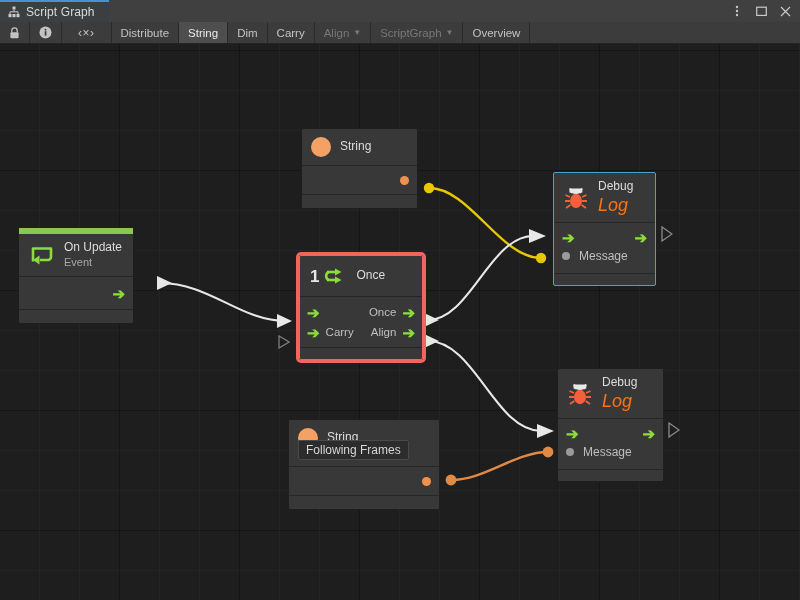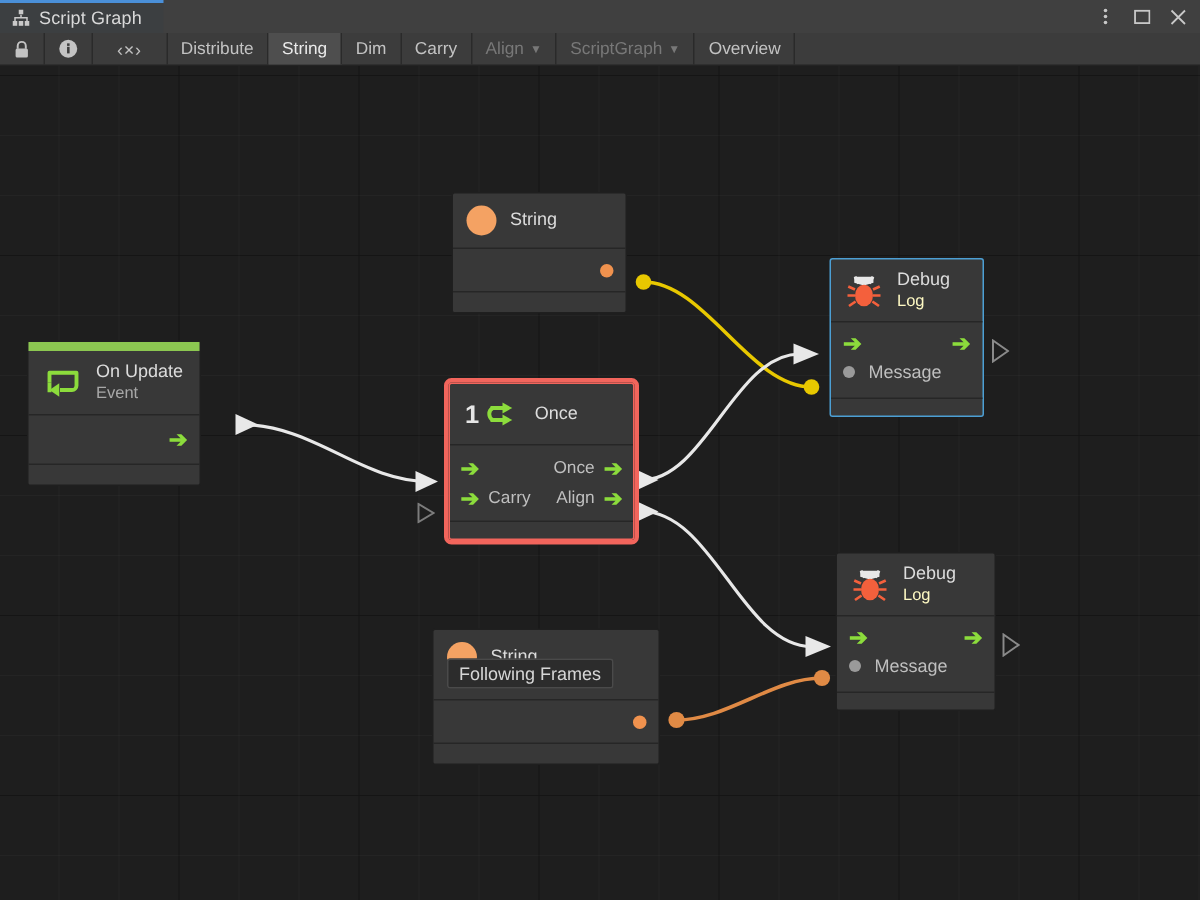--- a/index.html
+++ b/index.html
@@ -72,21 +72,21 @@
     position: absolute; background: #383838; border: 1px solid #1f1f1f;
     border-radius: 2px; color: #d2d2d2;
   }
   .node.sel-red  { outline: 3px solid #f2655c; outline-offset: 0px; border-color: #f2655c; }
   .node.sel-blue { border: 1px solid #4c9fd4; }
   .node-accent { height: 6px; background: #8cc751; }
   .node-head { display: flex; align-items: center; gap: 9px; padding: 7px 10px 8px 10px; }
   .node-head-txt { display: flex; flex-direction: column; gap: 1px; }
   .node-title { font-size: 12px; color: #dcdcdc; line-height: 1.15; }
   .node-sub { font-size: 11px; color: #a8a8a8; line-height: 1.15; }
-  .node-title.big { font-size: 11px; color: #fef9c3; }
+  .node-title.big { font-size: 18px; color: #f97316; font-style: italic; }
   .node-body { border-top: 1px solid #262626; padding: 6px 8px 6px 8px; }
   .node-foot { border-top: 1px solid #262626; height: 14px; }
   .port-row { display: flex; align-items: center; justify-content: space-between;
               height: 20px; }
   .port-left, .port-right { display: flex; align-items: center; gap: 6px; }
   .port-lbl { font-size: 11.5px; color: #bfbfbf; }
   .arrow-g { color: #8cdc3c; font-size: 15px; line-height: 1; font-weight: bold; }
   .dot-grey { width: 8px; height: 8px; border-radius: 50%; background: #9a9a9a; display:inline-block; }
   .dot-orange-sm { width: 9px; height: 9px; border-radius: 50%; background: #f0924e; display:inline-block; }
   .circle-orange { width: 20px; height: 20px; border-radius: 50%; background: #f4a263; }

